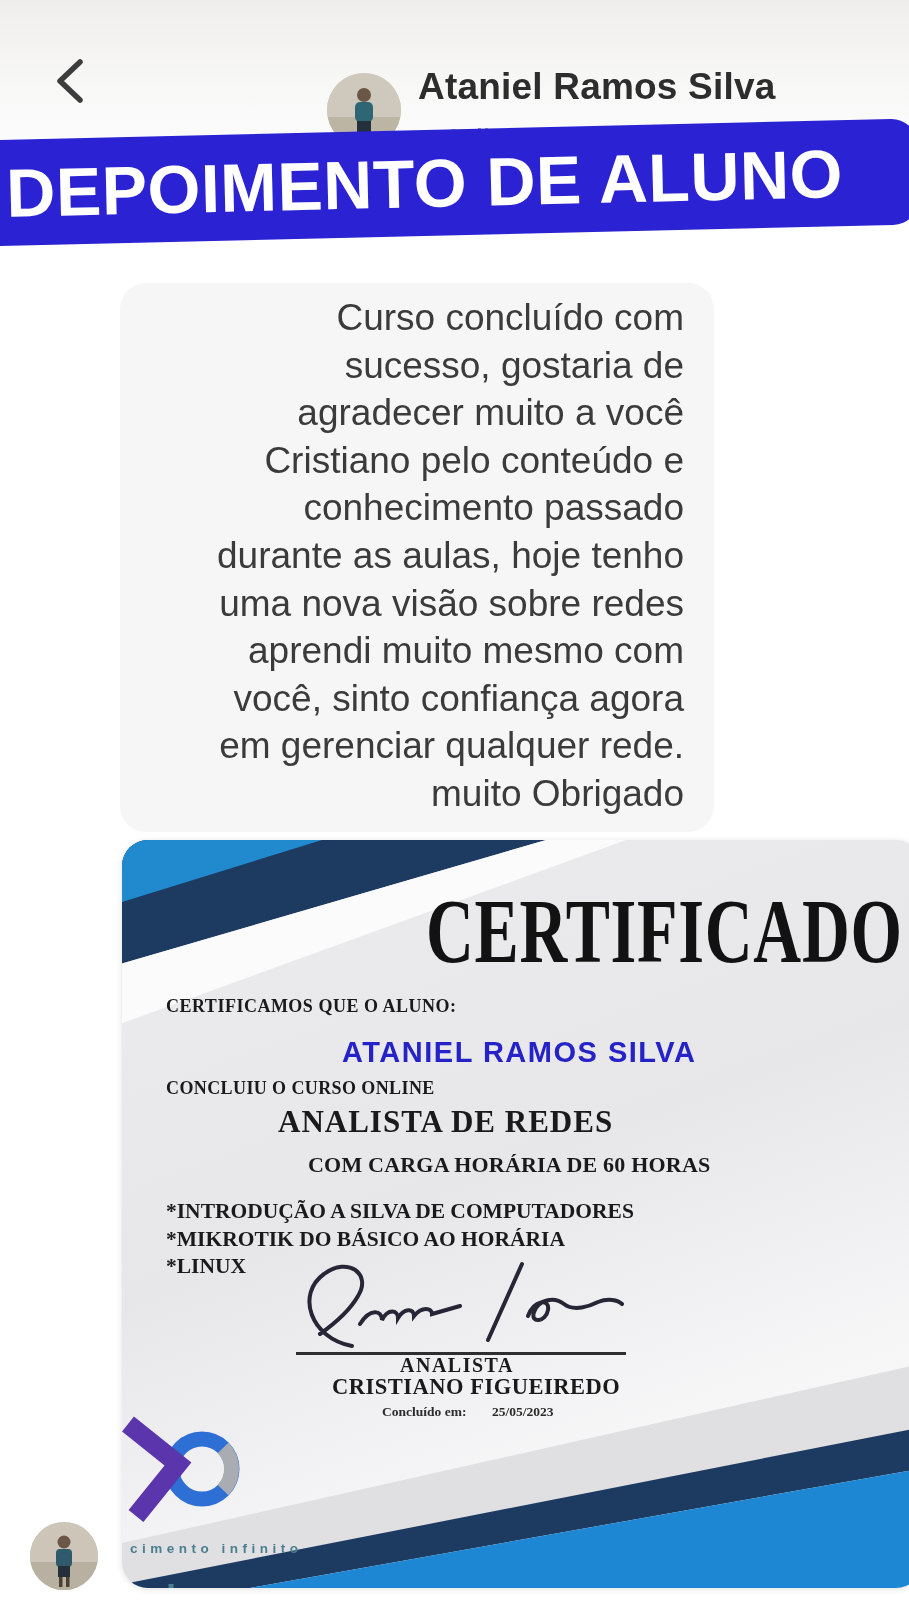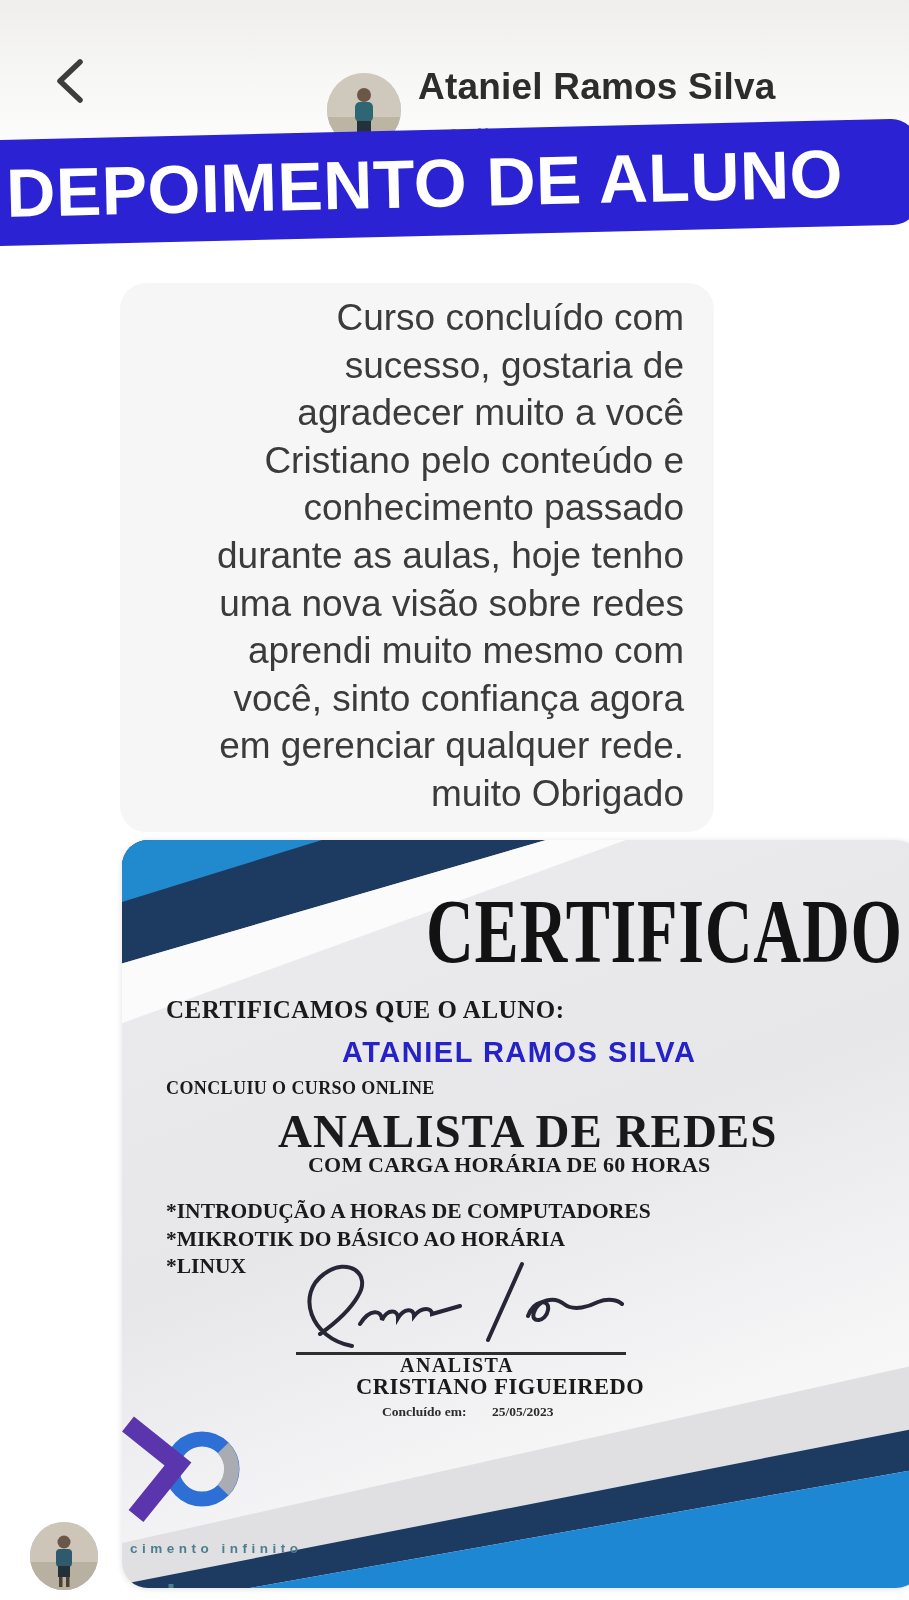--- a/index.html
+++ b/index.html
@@ -59,31 +59,31 @@
   .d-top-fold{background:rgba(255,255,255,.78);clip-path:polygon(0 16.5%,53% 0,63% 0,0 24.5%);}
   .d-bot-sheen{background:#e0e0e3;clip-path:polygon(0 94%,100% 70%,100% 79%,8% 100%,0 100%);}
   .d-bot-navy{background:#1d3b60;clip-path:polygon(0 99.5%,100% 78.5%,100% 84%,16% 100%,0 100%);}
   .d-bot-blue{background:#1e87d4;clip-path:polygon(16% 100%,100% 84%,100% 100%);}
   .serif{font-family:"Liberation Serif",serif;font-weight:bold;color:#1a1a1a;}
   .cert-title{
     left:304px;top:38px;font-family:"Liberation Serif",serif;font-weight:bold;
     font-size:92px;color:#121212;letter-spacing:1px;transform:scaleX(.72);
     transform-origin:left top;white-space:nowrap;
   }
-  .certify{left:44px;top:156px;font-size:25px;letter-spacing:.5px;}
+  .certify{left:44px;top:156px;font-size:18px;letter-spacing:.5px;}
   .student{left:220px;top:196px;font-size:29px;font-weight:bold;color:#2522c8;letter-spacing:1.5px;white-space:nowrap;}
   .course-label{left:44px;top:238px;font-size:18px;letter-spacing:.4px;}
-  .course-name{left:156px;top:264px;font-size:47px;letter-spacing:1px;white-space:nowrap;}
+  .course-name{left:156px;top:264px;font-size:31px;letter-spacing:1px;white-space:nowrap;}
   .workload{left:186px;top:312px;font-size:22px;letter-spacing:.2px;}
   .topics{left:44px;top:358px;font-size:21.5px;line-height:27.5px;position:absolute;}
   .topics div{position:static;}
   .sig-svg{left:168px;top:420px;}
   .sig-line{left:174px;top:512px;width:330px;height:3px;background:#2e2e2e;}
   .instrutor{left:278px;top:514px;font-size:20px;letter-spacing:1.5px;}
-  .cristiano{left:210px;top:534px;font-size:22.5px;letter-spacing:.5px;white-space:nowrap;margin-left:24px;}
+  .cristiano{left:210px;top:534px;font-size:22.5px;letter-spacing:.5px;white-space:nowrap;}
   .done-label{left:260px;top:564px;font-size:13.5px;font-weight:bold;color:#2c2c2c;font-family:"Liberation Serif",serif;}
   .done-date{left:370px;top:564px;font-size:13.5px;font-weight:bold;color:#2c2c2c;font-family:"Liberation Serif",serif;}
   .logo-svg{left:0px;top:576px;}
   .brand-name{left:10px;top:690px;font-size:36px;font-weight:600;color:#4b7f8f;letter-spacing:1px;margin-top:48px;}
   .brand-slogan{left:8px;top:701px;font-size:13.5px;font-weight:bold;color:#4b7f8f;letter-spacing:4.5px;white-space:nowrap;}
   
   .avatar-small{
     position:absolute;left:30px;top:1522px;width:68px;height:68px;border-radius:50%;
     overflow:hidden;background:linear-gradient(#cfc8bb,#b3ab9c);
   }
@@ -140,21 +140,21 @@
   <div class="deco d-bot-blue"></div>
 
   <div class="cert-title">CERTIFICADO</div>
   <div class="serif certify">CERTIFICAMOS QUE O ALUNO:</div>
   <div class="student">ATANIEL RAMOS SILVA</div>
   <div class="serif course-label">CONCLUIU O CURSO ONLINE</div>
   <div class="serif course-name">ANALISTA DE REDES</div>
   <div class="serif workload">COM CARGA HORÁRIA DE 60 HORAS</div>
 
   <div class="serif topics">
-    <div>*INTRODUÇÃO A HORAS DE COMPUTADORES</div>
+    <div>*INTRODUÇÃO A SILVA DE COMPUTADORES</div>
     <div>*MIKROTIK DO BÁSICO AO HORÁRIA</div>
     <div>*LINUX</div>
   </div>
 
   <svg class="sig-svg" width="350" height="95" viewBox="0 0 350 95">
     <path d="M62,86 C20,78 6,34 34,14 C58,-4 82,14 68,36 C59,52 44,64 30,74
              M70,64 C80,48 92,50 92,60 C98,48 108,50 108,58 C114,48 124,48 124,56
              C132,46 142,48 142,54 L170,46
              M198,80 L232,4
              M238,56 C244,40 260,38 258,50 C256,62 240,64 244,52 C248,40 264,36 274,44

